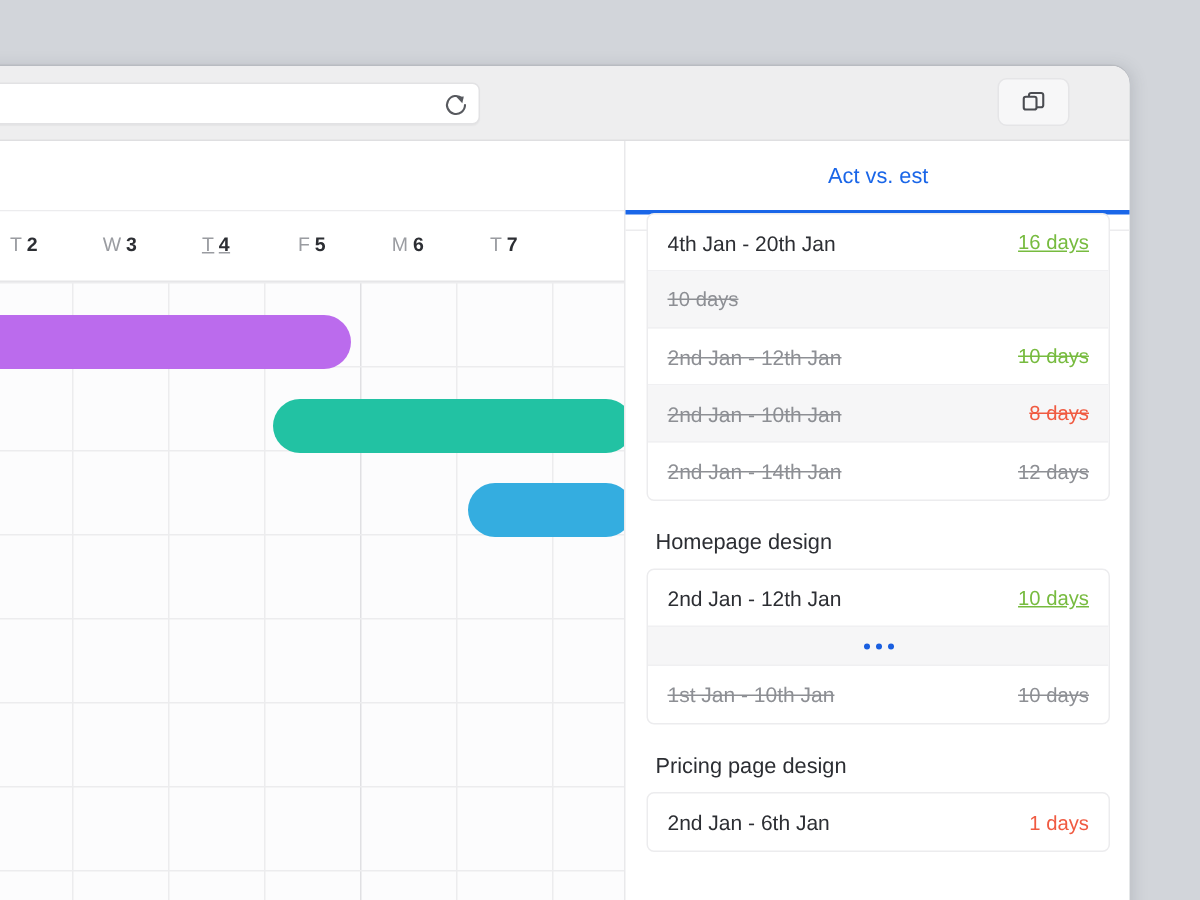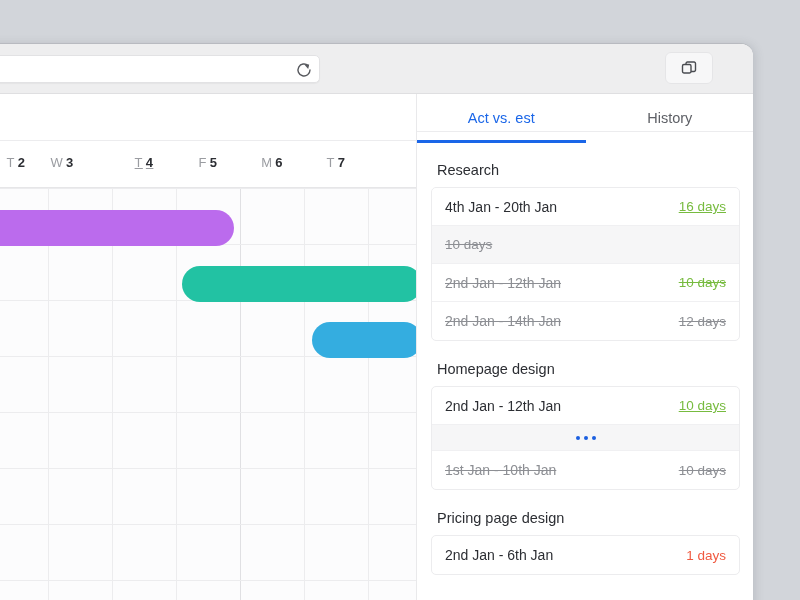--- a/index.html
+++ b/index.html
@@ -102,21 +102,21 @@
 
   
   #side-panel {
     position: absolute; left: 456px; top: 50px;
     width: 337px; height: 550px;
     background: #ffffff;
     border-left: 1px solid #e9e9eb;
   }
   #panel-tabs {
     position: absolute; left: 0; top: 0;
-    width: 337px; height: 38px;
+    width: 337px; height: 60px;
     border-bottom: 1px solid #ececee;
     display: flex;
   }
   .panel-tab {
     flex: 1;
     display: flex; align-items: center; justify-content: center;
     font-size: 14.5px;
     color: #5e6066;
     cursor: pointer;
     position: relative;
@@ -197,21 +197,21 @@
         <rect x="2.5" y="5.5" width="8.5" height="8.5" rx="1.4" stroke="#4a4c51" stroke-width="1.4"></rect>
         <path d="M6 5.5V4.4a1.4 1.4 0 0 1 1.4-1.4h6.7A1.4 1.4 0 0 1 15.5 4.4v6.7a1.4 1.4 0 0 1-1.4 1.4H11" stroke="#4a4c51" stroke-width="1.4" fill="none"></path>
       </svg>
     </div>
   </div>
 
   <div id="gantt-area">
     <div id="gantt-toolbar"></div>
     <div id="gantt-header">
         <div class="day-label" style="left: 24px;"><span>T</span><b>2</b></div>
-        <div class="day-label" style="left: 70px;"><span>W</span><b>3</b></div>
+        <div class="day-label" style="left: 88px;"><span>W</span><b>3</b></div>
         <div class="day-label" style="left: 152px; text-decoration: underline;"><span>T</span><b>4</b></div>
         <div class="day-label" style="left: 216px;"><span>F</span><b>5</b></div>
         <div class="day-label" style="left: 280px;"><span>M</span><b>6</b></div>
         <div class="day-label" style="left: 344px;"><span>T</span><b>7</b></div>
       </div>
     <div id="gantt-grid">
         <div class="vline" style="left: 88px;"></div>
         <div class="vline" style="left: 152px;"></div>
         <div class="vline" style="left: 216px;"></div>
         <div class="vline strong" style="left: 280px;"></div>
@@ -229,37 +229,37 @@
         <div class="gantt-bar" style="left: 222px; top: 78px; width: 240px; background: rgb(34, 194, 163);"></div>
         <div class="gantt-bar" style="left: 352px; top: 134px; width: 110px; background: rgb(52, 173, 224);"></div>
       </div>
   </div>
 
   <div id="side-panel">
     <div id="panel-tabs">
         <div class="panel-tab active">
           <span>Act vs. est</span>
         </div>
-        <div class="panel-tab">
-          <span>History</span>
-        </div>
       </div>
     <div id="panel-body">
-        <div class="group-title">Research</div>
         <div class="card">
           <div class="card-row">
             <span class="range">4th Jan - 20th Jan</span>
             <span class="days green">16 days</span>
           </div>
           <div class="card-row shaded struck">
             <span class="days gray">10 days</span>
           </div>
           <div class="card-row struck">
             <span class="range">2nd Jan - 12th Jan</span>
             <span class="days green">10 days</span>
+          </div>
+          <div class="card-row shaded struck">
+            <span class="range">2nd Jan - 10th Jan</span>
+            <span class="days red">8 days</span>
           </div>
           <div class="card-row struck">
             <span class="range">2nd Jan - 14th Jan</span>
             <span class="days gray">12 days</span>
           </div>
         </div>
         <div class="group-title">Homepage design</div>
         <div class="card">
           <div class="card-row">
             <span class="range">2nd Jan - 12th Jan</span>

